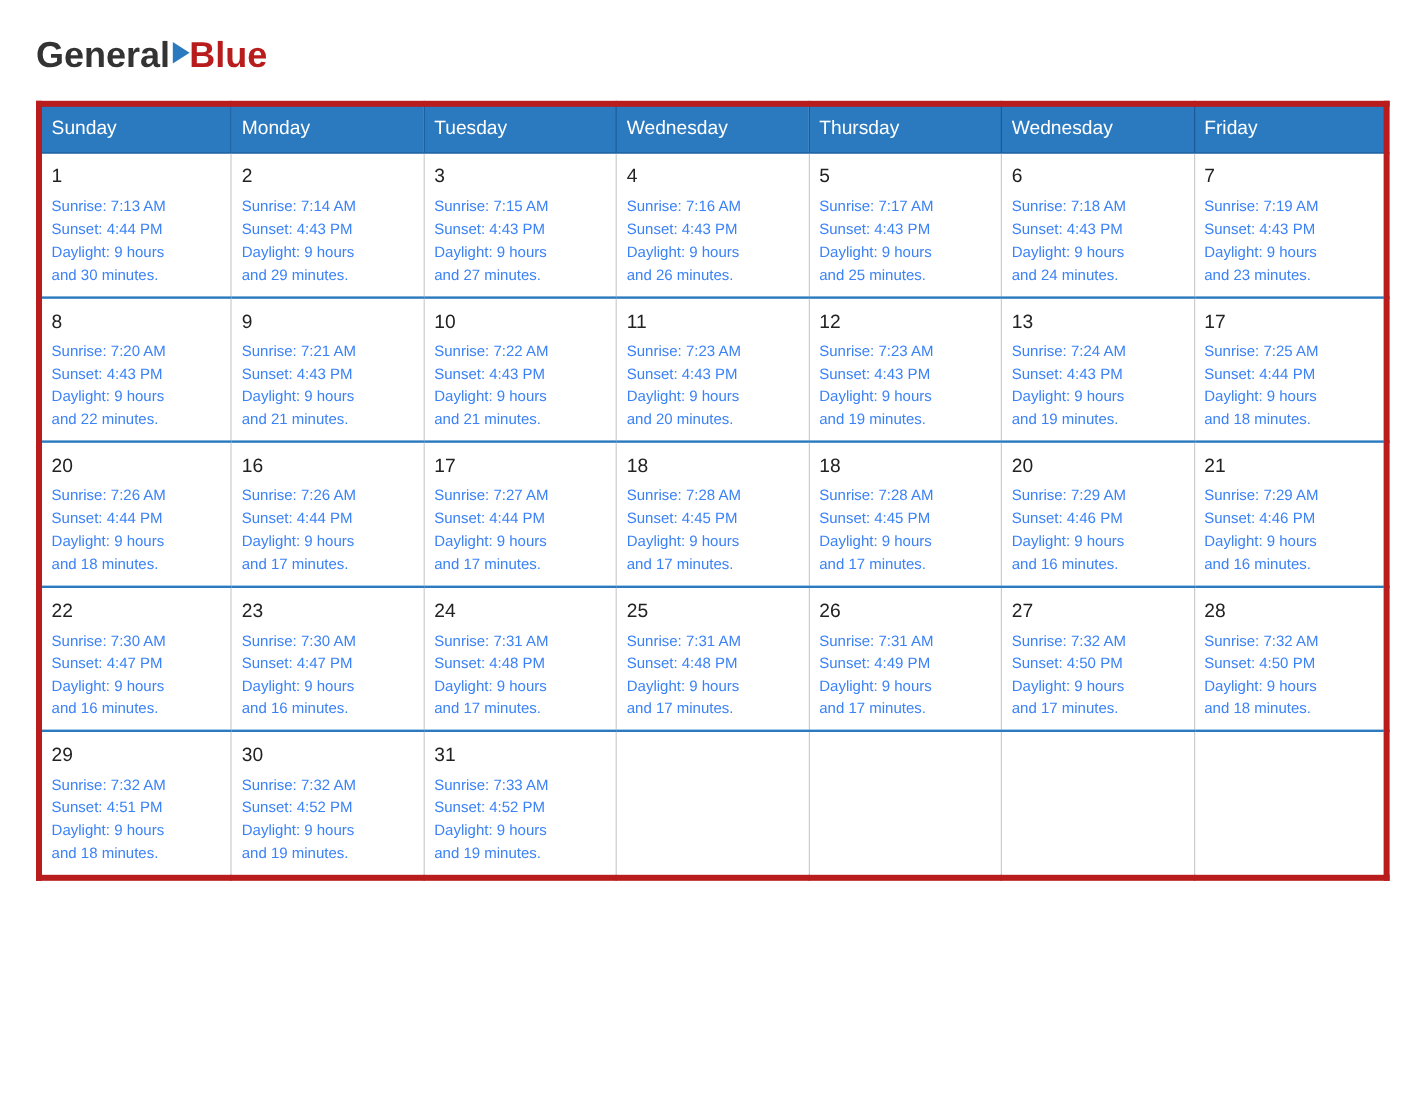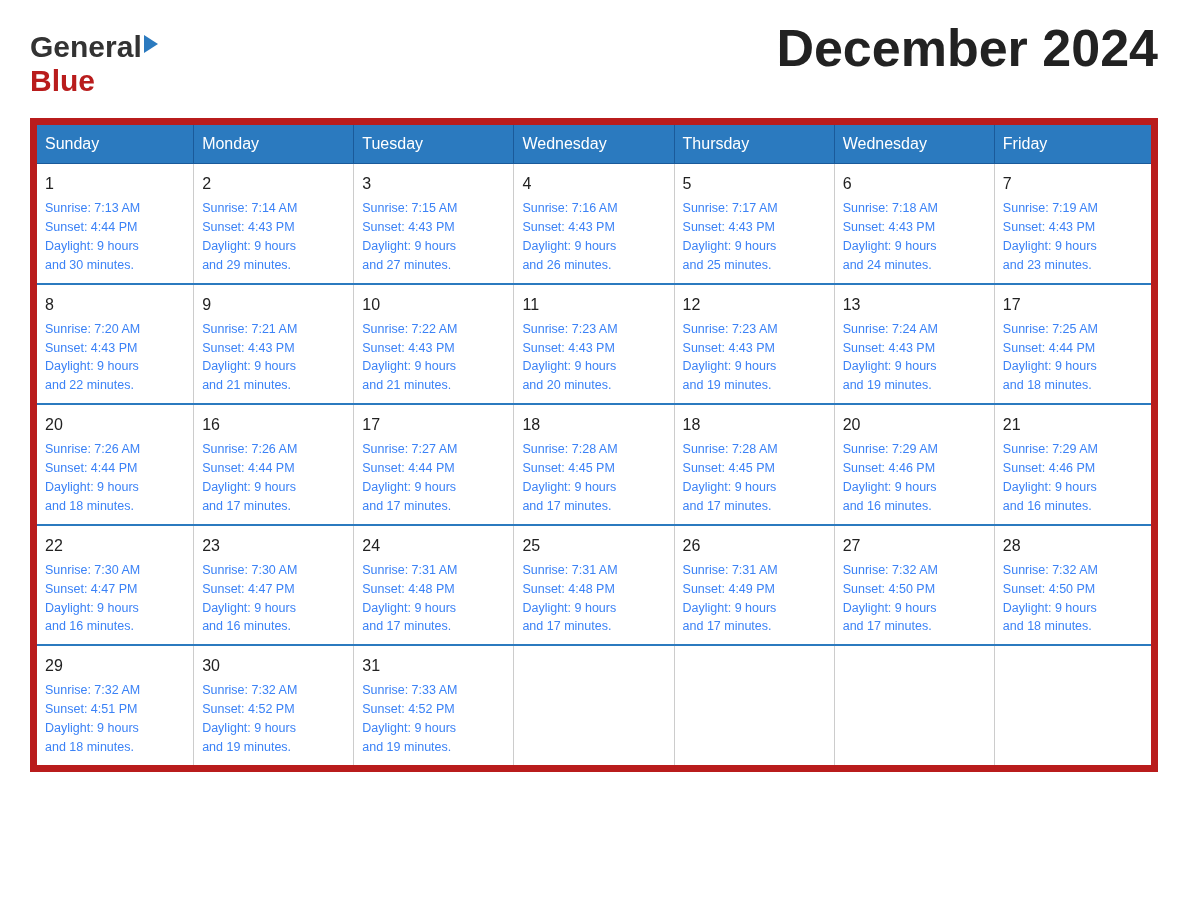--- a/index.html
+++ b/index.html
@@ -11,41 +11,41 @@
       min-height: 918px;
     }
     .header-area {
       display: flex;
       justify-content: space-between;
       align-items: flex-start;
       margin-bottom: 20px;
     }
     .logo {
       display: flex;
-      flex-direction: column;
+      flex-direction: row;
       margin-top: 10px;
     }
     .title-area {
       text-align: right;
     }
     .month-title {
       font-size: 52px;
       font-weight: bold;
       color: #222;
       line-height: 1.1;
     }
     .location-title {
       font-size: 22px;
       color: #555;
       margin-top: 4px;
     }
     .calendar {
       width: 100%;
       border-collapse: collapse;
-      border: 7px solid #b91c1c;
+      border: 5px solid #b91c1c;
     }
     .calendar th {
       background-color: #2b7abf;
       color: #fff;
       font-size: 16px;
       font-weight: normal;
       padding: 10px 8px;
       border: 1px solid #1a5a9a;
       text-align: left;
     }
@@ -111,21 +111,20 @@
 
 <div class="header-area">
   <div class="logo">
     <div class="logo-row">
       <span class="logo-general">General</span>
       <span class="logo-arrow"></span>
     </div>
     <div class="logo-sub">Blue</div>
   </div>
   <div class="title-area">
-    <div class="month-title">December 2024</div>
   </div>
 </div>
 
 <table class="calendar">
   <thead>
     <tr>
     <th>Sunday</th>
         <th>Monday</th>
         <th>Tuesday</th>
         <th>Wednesday</th>

